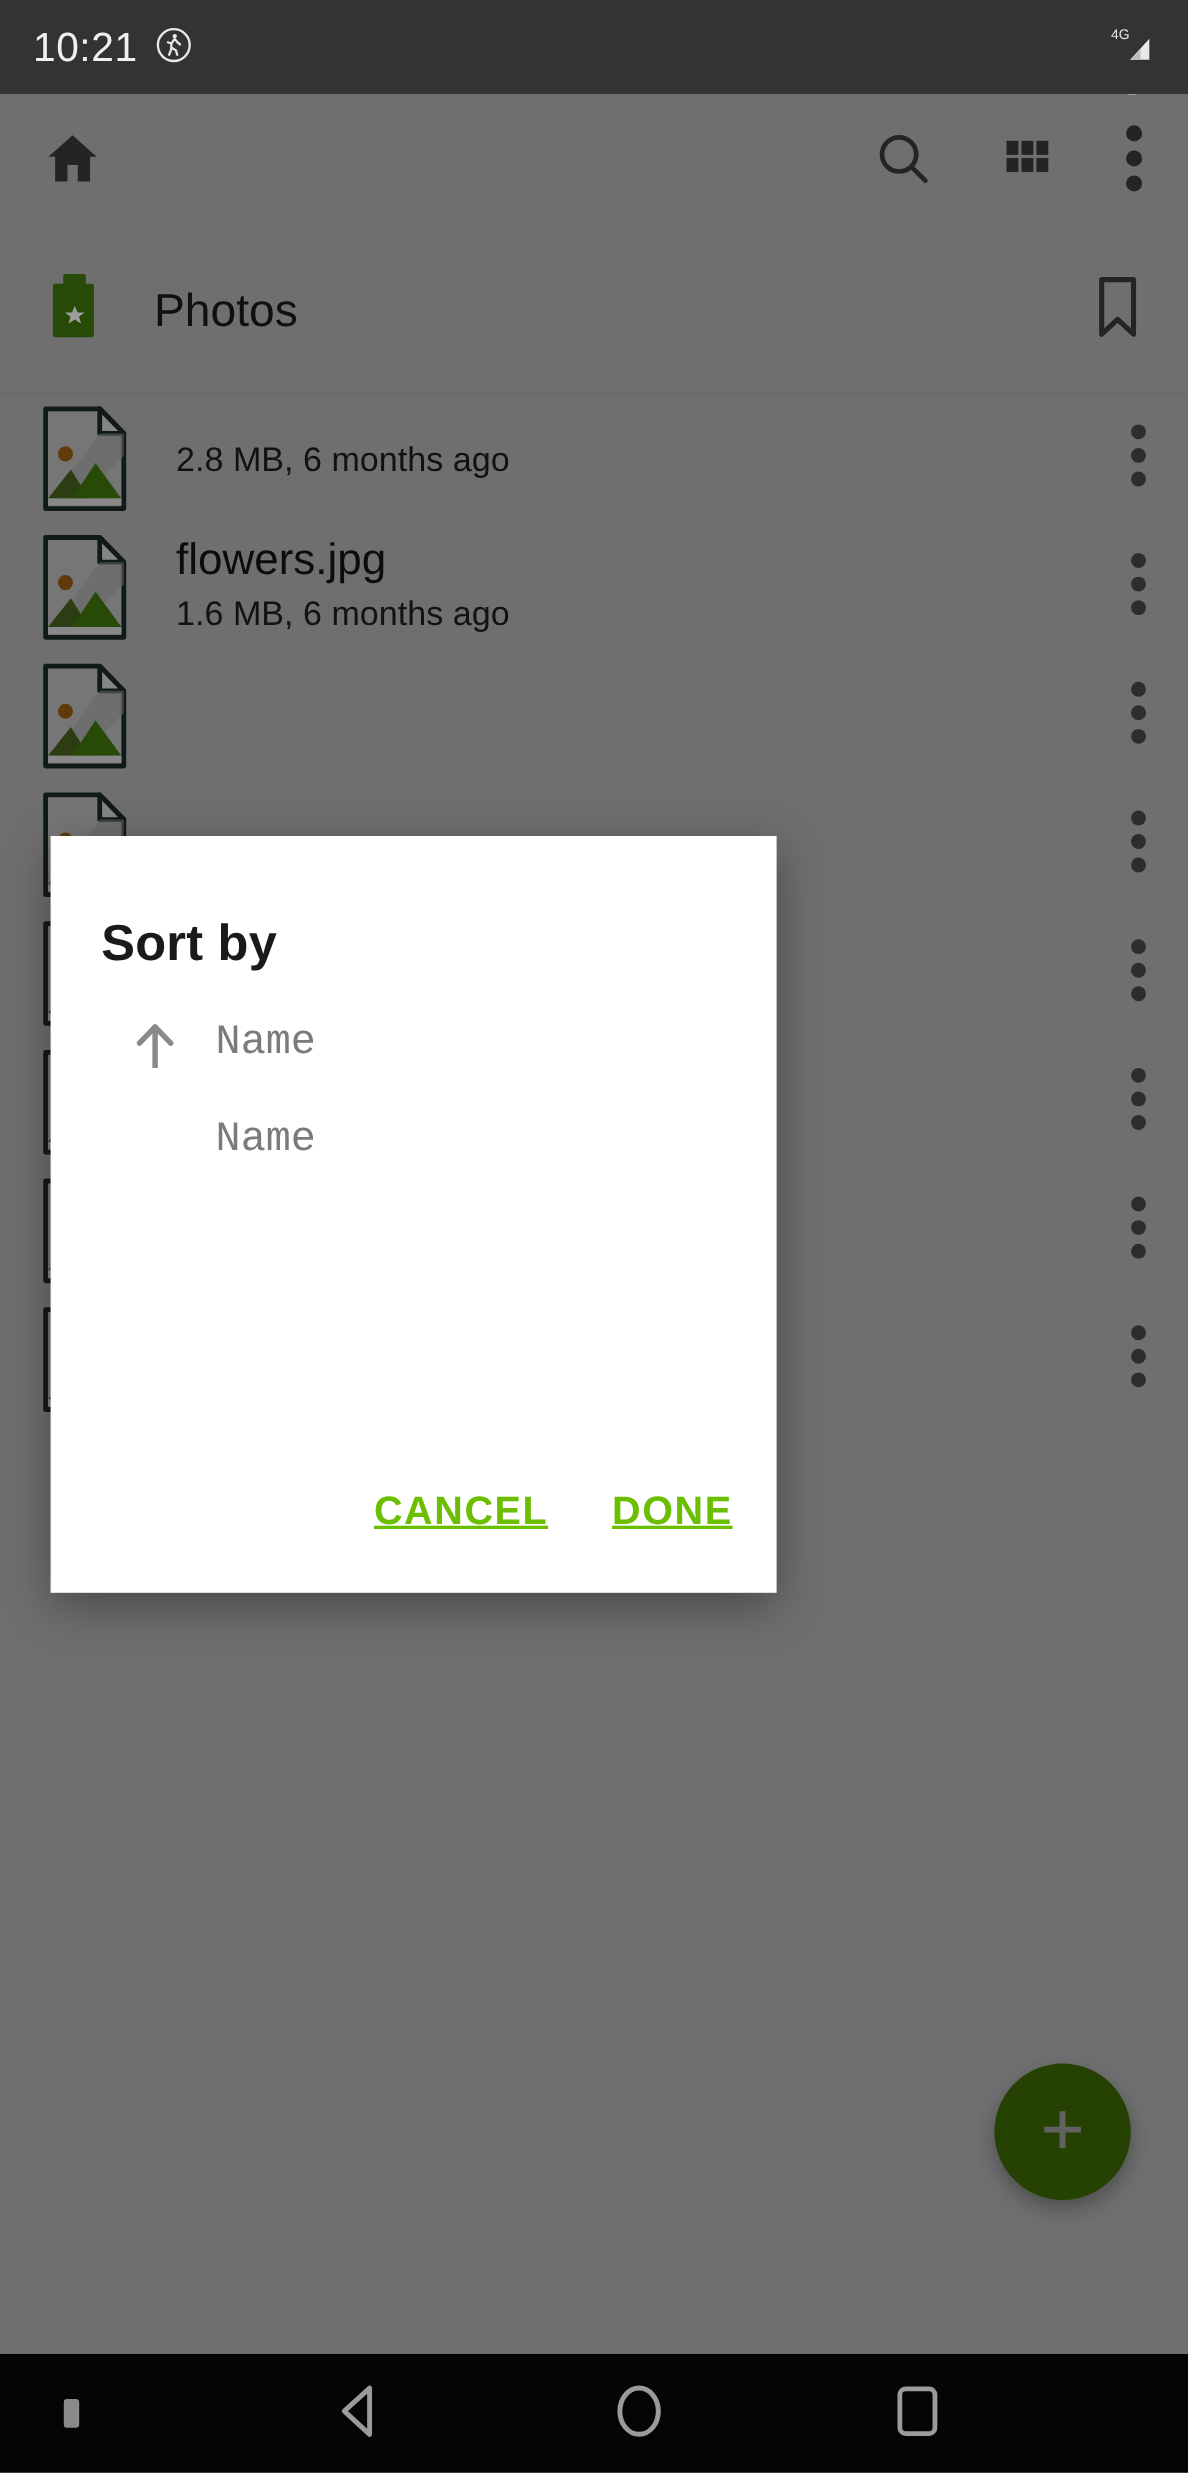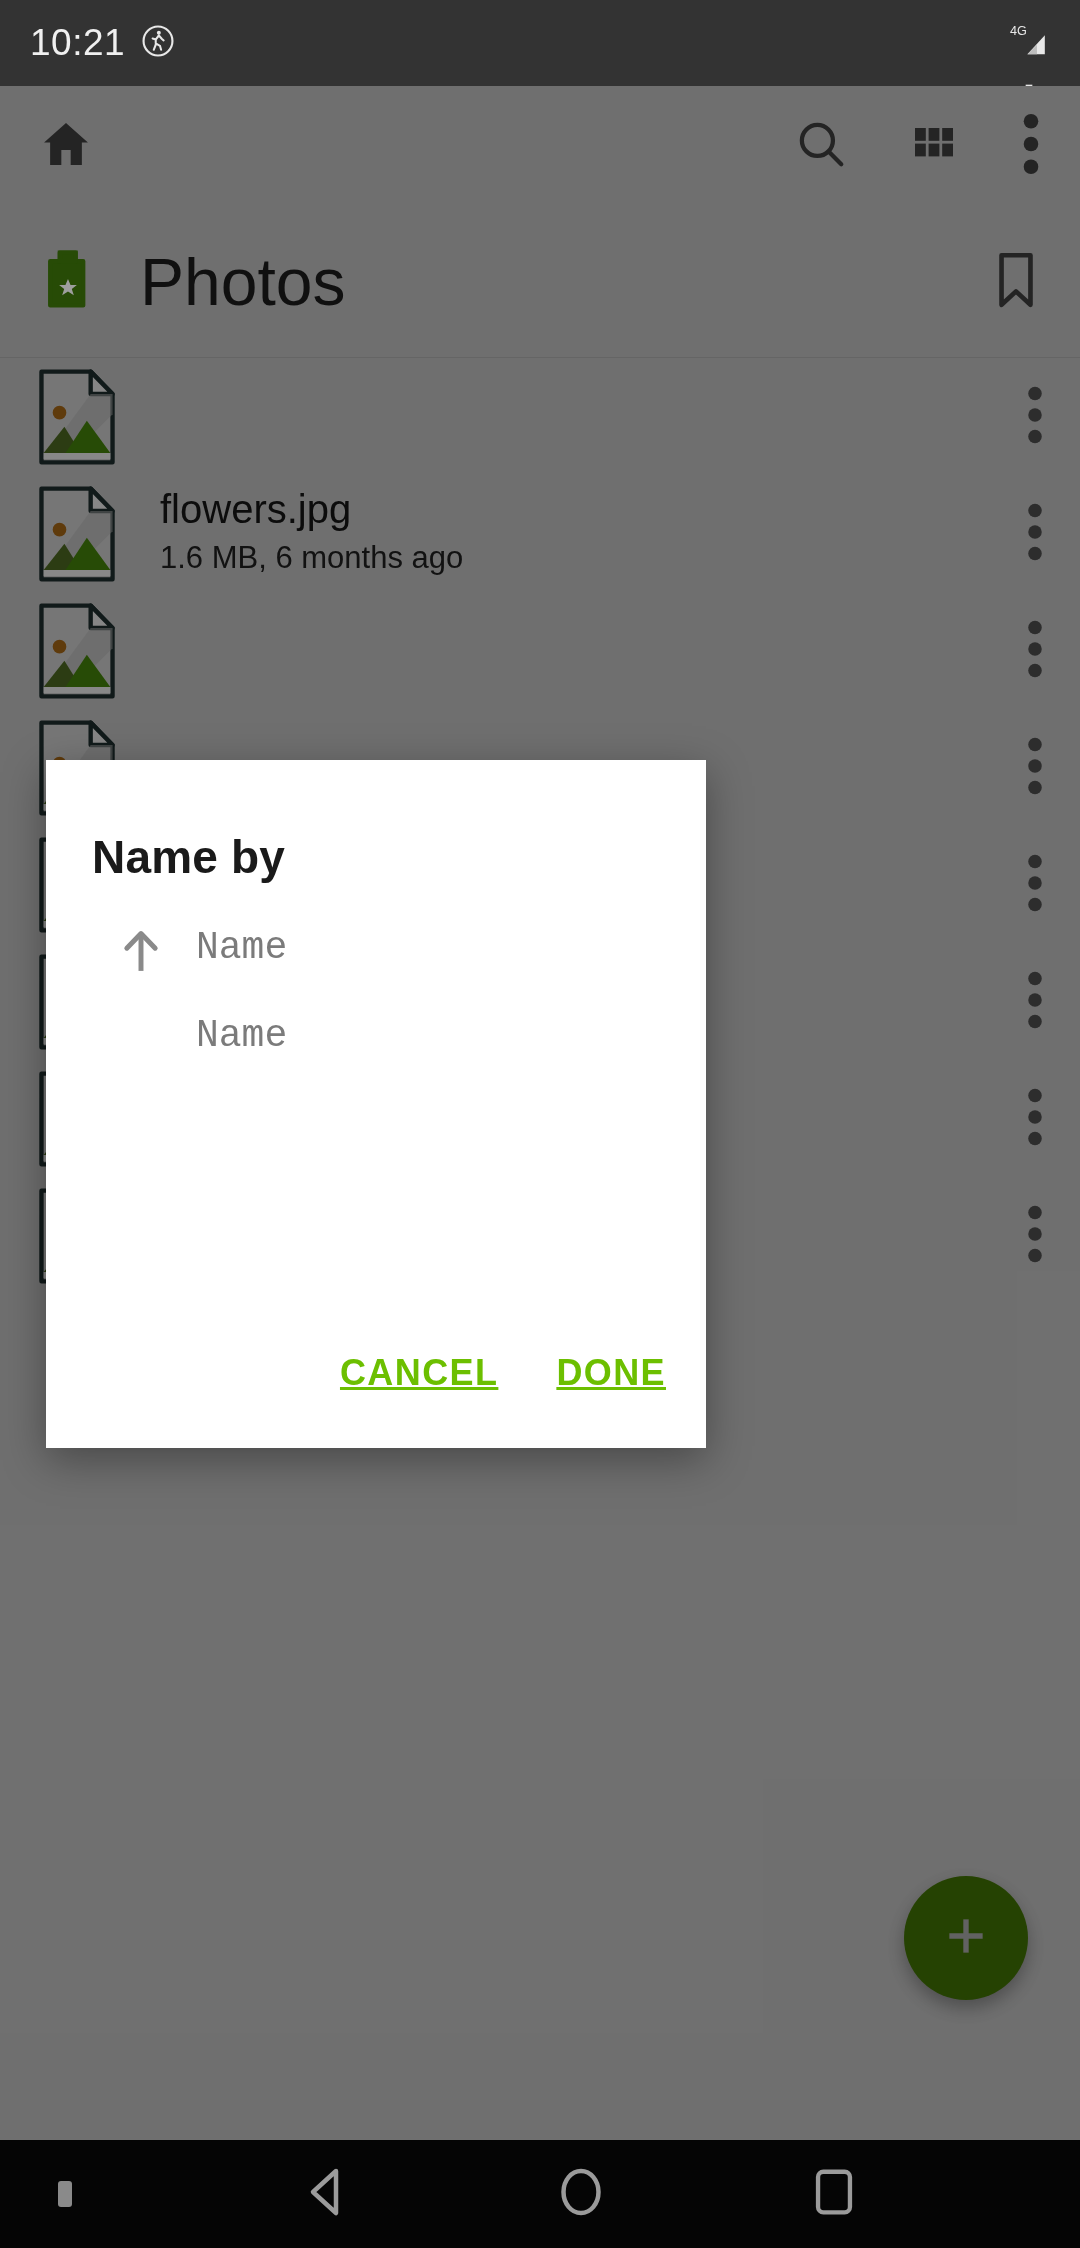--- a/index.html
+++ b/index.html
@@ -26,21 +26,21 @@
   .scrim { position:absolute; top:86px; left:0; width:1080px; height:2054px;
            background:rgba(0,0,0,0.38); z-index:50; }
 
   .toolbar { position:relative; height:120px; display:flex; align-items:center; padding:0 38px; }
   .toolbar-actions { margin-left:auto; display:flex; align-items:center; gap:62px; }
 
   .breadcrumb {
     position:relative; height:152px; display:flex; align-items:center; padding:0 40px;
     border-bottom:1px solid #a4a4a4;
   }
-  .crumb-title { font-size:66px; color:#1b1b1b; margin-left:42px; font-weight:400; }
+  .crumb-title { font-size:42px; color:#1b1b1b; margin-left:42px; font-weight:400; }
   .bookmark-wrap { margin-left:auto; }
 
   .filelist { position:relative; }
   .filerow { height:117px; display:flex; align-items:center; padding:0 36px; position:relative; }
   .filerow .ficon { width:82px; height:100px; flex:0 0 82px; }
   .fmeta { margin-left:42px; display:flex; flex-direction:column; justify-content:center; }
   .fname { font-size:40px; color:#141414; line-height:1.15; }
   .fsub  { font-size:31px; color:#1d1d1d; line-height:1.5; margin-top:3px; }
   .fmore { margin-left:auto; }
 
@@ -168,20 +168,21 @@
 <svg class="ficon" viewBox="0 0 30 36">
   <path d="M2 1.4 L20 1.4 L28 9.6 L28 34.6 L2 34.6 Z" fill="#bfbfbf" stroke="#1c2b2b" stroke-width="1.6" stroke-linejoin="round"></path>
   <path d="M20 1.4 L20 9.6 L28 9.6 Z" fill="#d9d9d9" stroke="#1c2b2b" stroke-width="1.6" stroke-linejoin="round"></path>
   <path d="M20 9.6 L28 9.6 L28 17 L12 33 L2.8 33 Z" fill="#a8a8a8" opacity="0.55"></path>
   <circle cx="8.6" cy="16.4" r="2.5" fill="#9a5f14"></circle>
   <path d="M2.8 31.2 L10.4 21.6 L16.4 31.2 Z" fill="#47621f"></path>
   <path d="M10.8 31.2 L18.6 19.4 L27.2 31.2 Z" fill="#3f7a0a"></path>
   <path d="M2.8 31.2 L27.2 31.2 L27.2 33.4 L2.8 33.4 Z" fill="#dcdcdc"></path>
 </svg>
           <div class="fmeta">
+            <span class="fsub">2.8 MB, 6 months ago</span>
           </div>
           <span class="fmore">
 <span>
   <svg width="18" height="62" viewBox="0 0 6 22">
     <circle cx="3" cy="3.4" r="2.4" fill="#4a4a4a"></circle>
     <circle cx="3" cy="11" r="2.4" fill="#4a4a4a"></circle>
     <circle cx="3" cy="18.6" r="2.4" fill="#4a4a4a"></circle>
   </svg>
 </span></span>
         </div>
@@ -354,21 +355,21 @@
           <line x1="12" y1="4.6" x2="12" y2="19.4" stroke="#9e9e9e" stroke-width="2.4"></line>
           <line x1="4.6" y1="12" x2="19.4" y2="12" stroke="#9e9e9e" stroke-width="2.4"></line>
         </svg>
       </span>
     </div>
   </div>
 
   <div class="scrim"></div>
 
   <div class="dialog">
-    <div class="dlg-title">Name by</div>
+    <div class="dlg-title">Sort by</div>
 
     <div class="dlg-options">
       <div class="dlg-option">
         <span class="dlg-arrow">
           <svg width="44" height="52" viewBox="0 0 18 22">
             <line x1="9" y1="3.2" x2="9" y2="19" stroke="#8a8a8a" stroke-width="2.1"></line>
             <path d="M3 9.4 L9 3.2 L15 9.4" fill="none" stroke="#8a8a8a" stroke-width="2.1" stroke-linecap="round" stroke-linejoin="round"></path>
           </svg>
         </span>
         <span class="dlg-label">Name</span>

